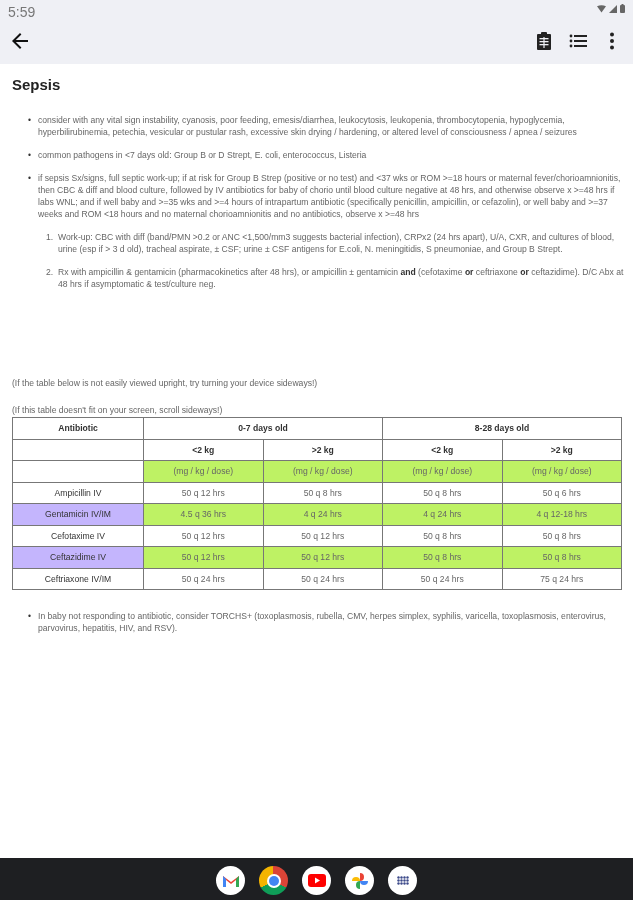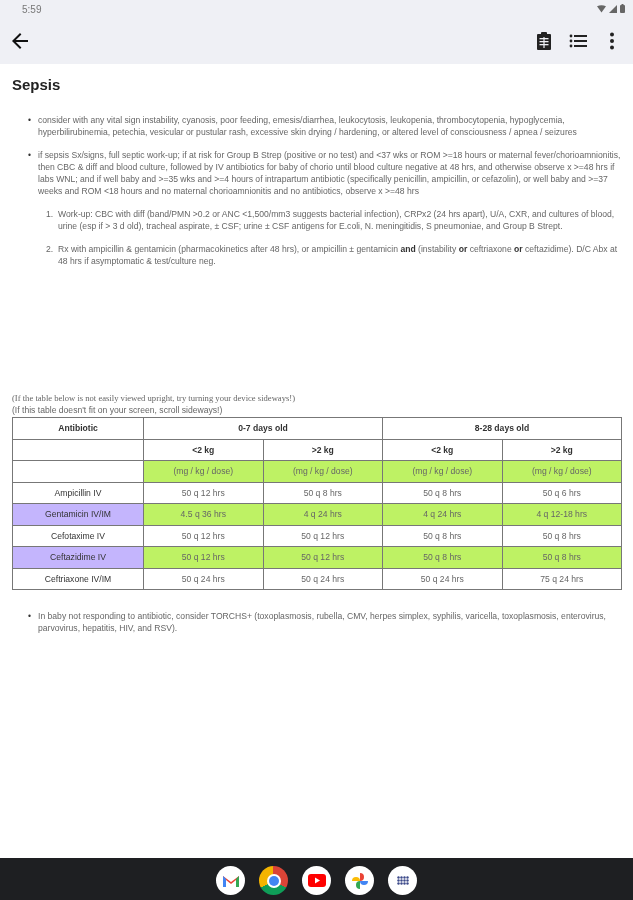--- a/index.html
+++ b/index.html
@@ -1,20 +1,20 @@
 <!DOCTYPE html>
 <html><head>
 <meta charset="utf-8">
 <style>
   * { box-sizing: border-box; margin: 0; padding: 0; }
   html, body { width: 633px; height: 900px; overflow: hidden; background: #fff; }
   body { font-family: "Liberation Sans", sans-serif; color: #555; position: relative; }
 
   .statusbar { position: absolute; top: 0; left: 0; width: 633px; height: 20px; background: #eff0f5; }
-  .statusbar .time { position: absolute; left: 22px; top: 4px; font-size: 10px; color: #777; }
+  .statusbar .time { position: absolute; left: 8px; top: 4px; font-size: 14px; color: #777; }
   .statusbar .sys { position: absolute; right: 8px; top: 4px; display: flex; gap: 3px; align-items: center; }
 
   .appbar { position: absolute; top: 20px; left: 0; width: 633px; height: 44px; background: #eff0f5; }
   .appbar .back { position: absolute; left: 8px; top: 9px; width: 24px; height: 24px; cursor: pointer; }
   .appbar .actions { position: absolute; right: 10px; top: 9px; display: flex; gap: 12px; }
   .appbar .act { width: 22px; height: 24px; display: flex; align-items: center; justify-content: center; cursor: pointer; }
 
   .content { position: absolute; top: 64px; left: 0; width: 633px; height: 794px; overflow: hidden; }
   h1.title { position: absolute; left: 12px; top: 12px; font-size: 15px; font-weight: bold; color: #222; }
 
@@ -94,30 +94,31 @@
         </svg>
     </div>
   </div>
 </div>
 
 <div class="content">
   <h1 class="title">Sepsis</h1>
 
   <ul class="bullets" style="top:50px;">
     <li>consider with any vital sign instability, cyanosis, poor feeding, emesis/diarrhea, leukocytosis, leukopenia, thrombocytopenia, hypoglycemia, hyperbilirubinemia, petechia, vesicular or pustular rash, excessive skin drying / hardening, or altered level of consciousness / apnea / seizures</li>
+    <li>common pathogens in &lt;7 days old: Group B or D Strept, E. coli, enterococcus, Listeria</li>
     <li>
       <span>if sepsis Sx/signs, full septic work-up; if at risk for Group B Strep (positive or no test) and &lt;37 wks or ROM &gt;=18 hours or maternal fever/chorioamnionitis, then CBC &amp; diff and blood culture, followed by IV antibiotics for baby of chorio until blood culture negative at 48 hrs, and otherwise observe x &gt;=48 hrs if labs WNL; and if well baby and &gt;=35 wks and &gt;=4 hours of intrapartum antibiotic (specifically penicillin, ampicillin, or cefazolin), or well baby and &gt;=37 weeks and ROM &lt;18 hours and no maternal chorioamnionitis and no antibiotics, observe x &gt;=48 hrs</span>
       <ol class="steps">
         <li><span class="num">1.</span><span>Work-up: CBC with diff (band/PMN &gt;0.2 or ANC &lt;1,500/mm3 suggests bacterial infection), CRPx2 (24 hrs apart), U/A, CXR, and cultures of blood, urine (esp if &gt; 3 d old), tracheal aspirate, ± CSF; urine ± CSF antigens for E.coli, N. meningitidis, S pneumoniae, and Group B Strept.</span></li>
-        <li><span class="num">2.</span><span>Rx with ampicillin &amp; gentamicin (pharmacokinetics after 48 hrs), or ampicillin ± gentamicin </span><b>and</b><span> (instability </span><b>or</b><span> ceftriaxone </span><b>or</b><span> ceftazidime). D/C Abx at 48 hrs if asymptomatic &amp; test/culture neg.</span></li>
+        <li><span class="num">2.</span><span>Rx with ampicillin &amp; gentamicin (pharmacokinetics after 48 hrs), or ampicillin ± gentamicin </span><b>and</b><span> (cefotaxime </span><b>or</b><span> ceftriaxone </span><b>or</b><span> ceftazidime). D/C Abx at 48 hrs if asymptomatic &amp; test/culture neg.</span></li>
       </ol>
     </li>
   </ul>
 
-  <div class="note" style="top:329px;font-family:Liberation Serif, serif;">(If the table below is not easily viewed upright, try turning your device sideways!)</div>
+  <div class="note" style="top:314px;">(If the table below is not easily viewed upright, try turning your device sideways!)</div>
   <div class="note" style="top:341px;">(If this table doesn't fit on your screen, scroll sideways!)</div>
 
   <table class="doses">
     <tbody>
         <tr>
       <th style="width:131px">Antibiotic</th>
       <th colspan="2">0-7 days old</th>
       <th colspan="2">8-28 days old</th>
     </tr>
     <tr>

